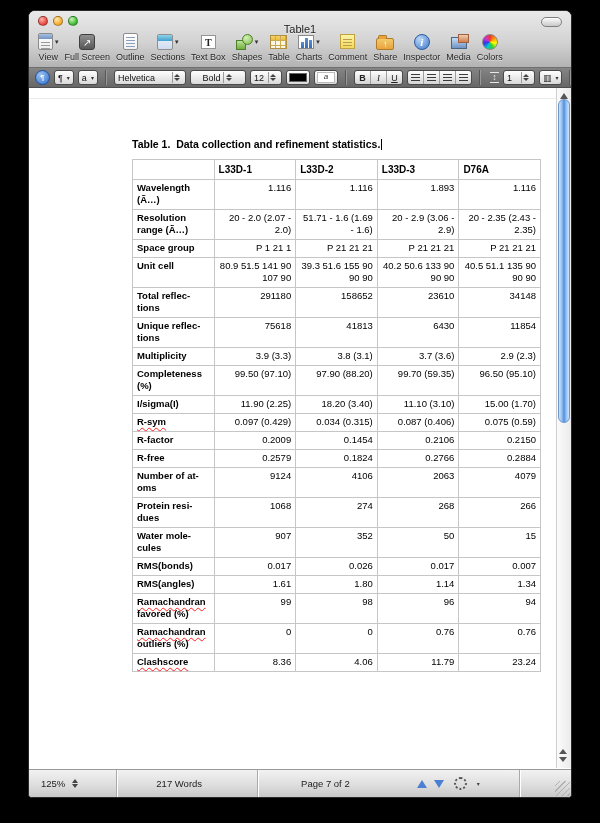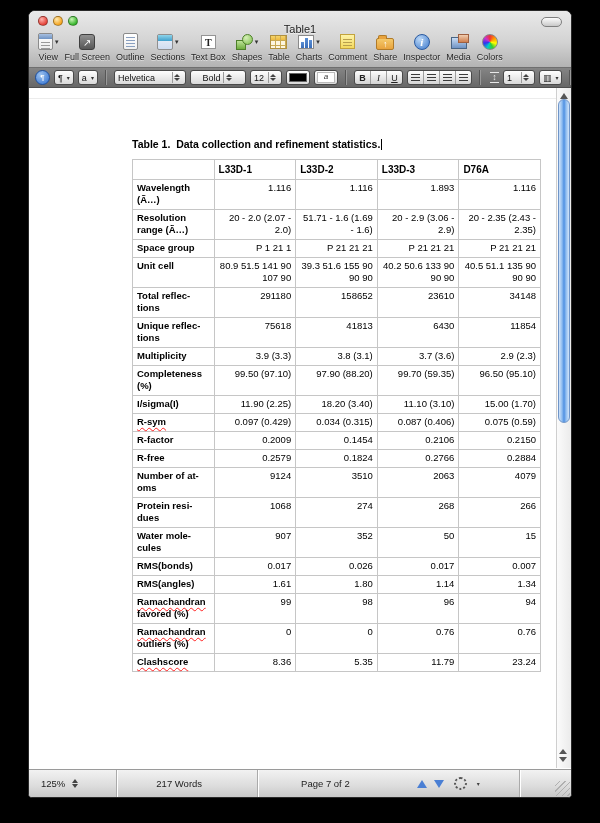--- a/index.html
+++ b/index.html
@@ -435,21 +435,21 @@
               <td class="val">0.1824</td>
               <td class="val">0.2766</td>
               <td class="val">0.2884</td>
             </tr>
             <tr>
               <td class="rlabel">
                 <div>Number of at-</div>
                 <div>oms</div>
               </td>
               <td class="val">9124</td>
-              <td class="val">3510</td>
+              <td class="val">4106</td>
               <td class="val">2063</td>
               <td class="val">4079</td>
             </tr>
             <tr>
               <td class="rlabel">
                 <div>Protein resi-</div>
                 <div>dues</div>
               </td>
               <td class="val">1068</td>
               <td class="val">274</td>
@@ -502,21 +502,21 @@
               <td class="val">0</td>
               <td class="val">0</td>
               <td class="val">0.76</td>
               <td class="val">0.76</td>
             </tr>
             <tr>
               <td class="rlabel">
                 <div class="sq">Clashscore</div>
               </td>
               <td class="val">8.36</td>
-              <td class="val">5.35</td>
+              <td class="val">4.06</td>
               <td class="val">11.79</td>
               <td class="val">23.24</td>
             </tr>
           </tbody>
       </table>
     </div>
     <div class="scrollbar">
       <i class="scroll-up"></i>
       <div class="thumb"></div>
       <div class="scroll-btns">

